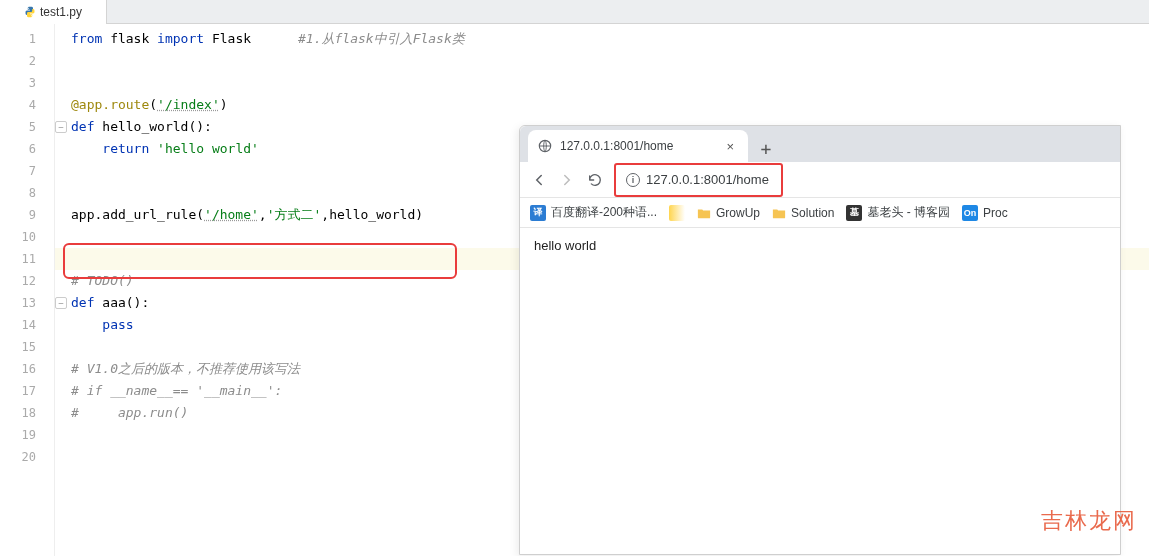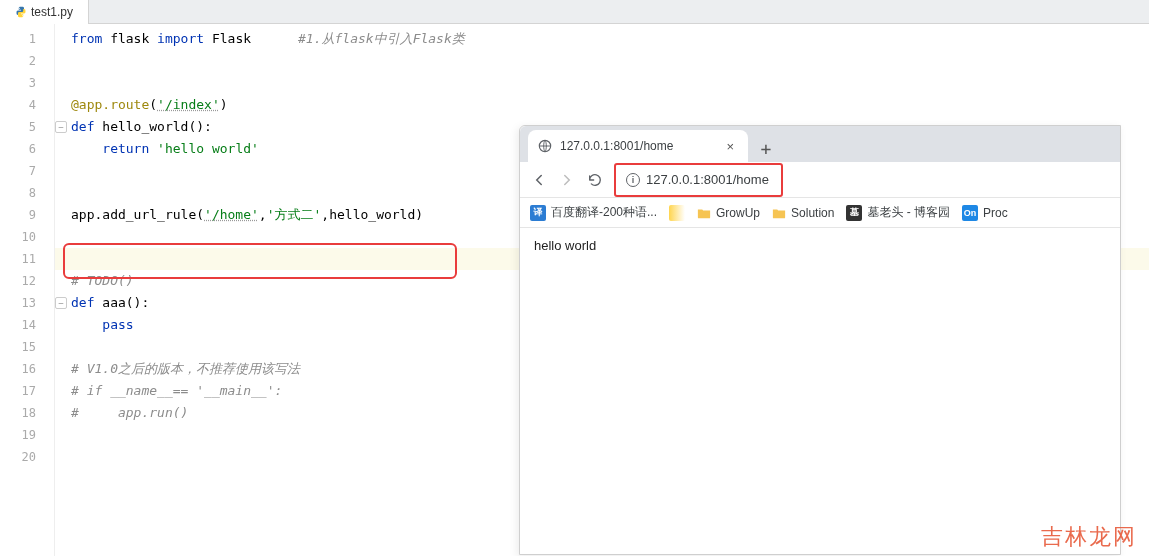--- a/index.html
+++ b/index.html
@@ -17,21 +17,21 @@
 .tabs {
   height: 24px;
   background: #eceef0;
   border-bottom: 1px solid #d4d4d4;
   display: flex;
 }
 .tab {
   background: #fff;
   height: 24px;
   border-right: 1px solid #d4d4d4;
-  padding: 0 15px;
+  padding: 0 24px;
   display: flex;
   align-items: center;
   gap: 4px;
   font-size: 12px;
   font-family: "Segoe UI", sans-serif;
   color: #333;
 }
 .py-icon {
   width: 12px; height: 12px;
   display: inline-flex; align-items: center; justify-content: center;
@@ -182,21 +182,21 @@
   font-size: 9px; font-weight: bold; color: #fff;
 }
 .folder-icon { width: 14px; height: 14px; }
 .page-content {
   padding: 10px 14px;
   font-size: 13px;
   font-family: Arial, sans-serif;
   color: #222;
 }
 .watermark {
-  position: absolute; right: 12px; bottom: 4px;
+  position: absolute; right: 12px; bottom: 20px;
   font-size: 22px; font-family: Liberation Mono, monospace;
   color: #e75a3a; letter-spacing: 2px; opacity: .9;
 }
 </style>
 </head>
 <body>
 
 <div class="ide">
   <div class="tabs">
     <div class="tab">

